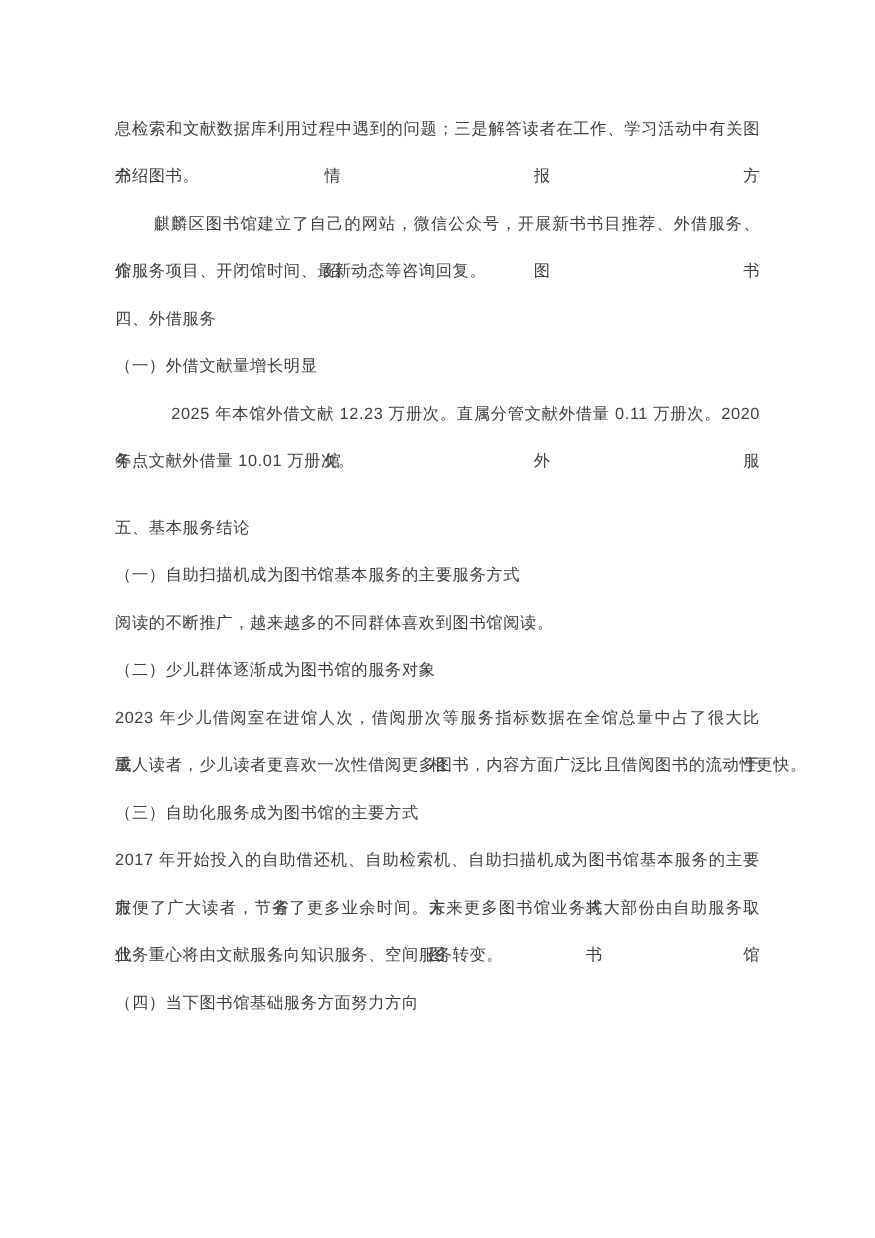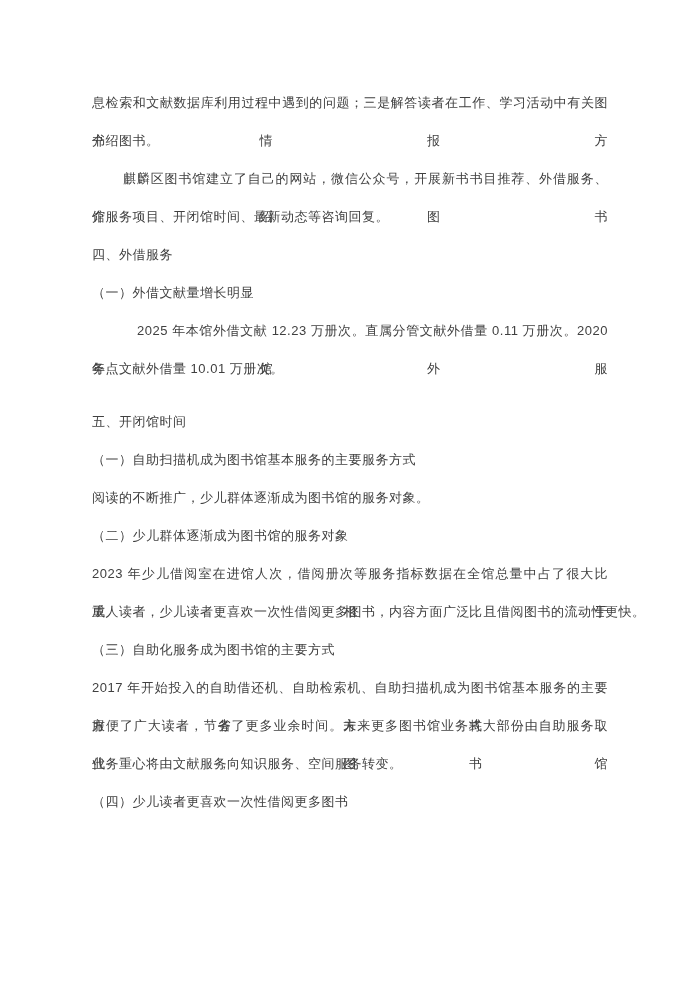--- a/index.html
+++ b/index.html
@@ -41,24 +41,24 @@
 <div class="page">
   <div class="line fill">息检索和文献数据库利用过程中遇到的问题；三是解答读者在工作、学习活动中有关图书情报方</div>
   <div class="line">介绍图书。</div>
   <div class="line fill ind-sm">麒麟区图书馆建立了自己的网站，微信公众号，开展新书书目推荐、外借服务、介绍图书</div>
   <div class="line">馆服务项目、开闭馆时间、最新动态等咨询回复。</div>
   <div class="line">四、外借服务</div>
   <div class="line">（一）外借文献量增长明显</div>
   <div class="line fill ind-lg">2025 年本馆外借文献 12.23 万册次。直属分管文献外借量 0.11 万册次。2020 年馆外服</div>
   <div class="line">务点文献外借量 10.01 万册次。</div>
   <div class="para-gap"></div>
-  <div class="line">五、开闭馆时间</div>
+  <div class="line">五、基本服务结论</div>
   <div class="line">（一）自助扫描机成为图书馆基本服务的主要服务方式</div>
-  <div class="line">阅读的不断推广，少儿群体逐渐成为图书馆的服务对象。</div>
+  <div class="line">阅读的不断推广，越来越多的不同群体喜欢到图书馆阅读。</div>
   <div class="line">（二）少儿群体逐渐成为图书馆的服务对象</div>
   <div class="line fill">2023 年少儿借阅室在进馆人次，借阅册次等服务指标数据在全馆总量中占了很大比重。相比于</div>
   <div class="line">成人读者，少儿读者更喜欢一次性借阅更多图书，内容方面广泛，且借阅图书的流动性更快。</div>
   <div class="line">（三）自助化服务成为图书馆的主要方式</div>
   <div class="line fill">2017 年开始投入的自助借还机、自助检索机、自助扫描机成为图书馆基本服务的主要服务方式，</div>
   <div class="line fill">方便了广大读者，节省了更多业余时间。未来更多图书馆业务将大部份由自助服务取代，图书馆</div>
   <div class="line">业务重心将由文献服务向知识服务、空间服务转变。</div>
-  <div class="line">（四）少儿读者更喜欢一次性借阅更多图书</div>
+  <div class="line">（四）当下图书馆基础服务方面努力方向</div>
 </div>
 
 </body></html>

